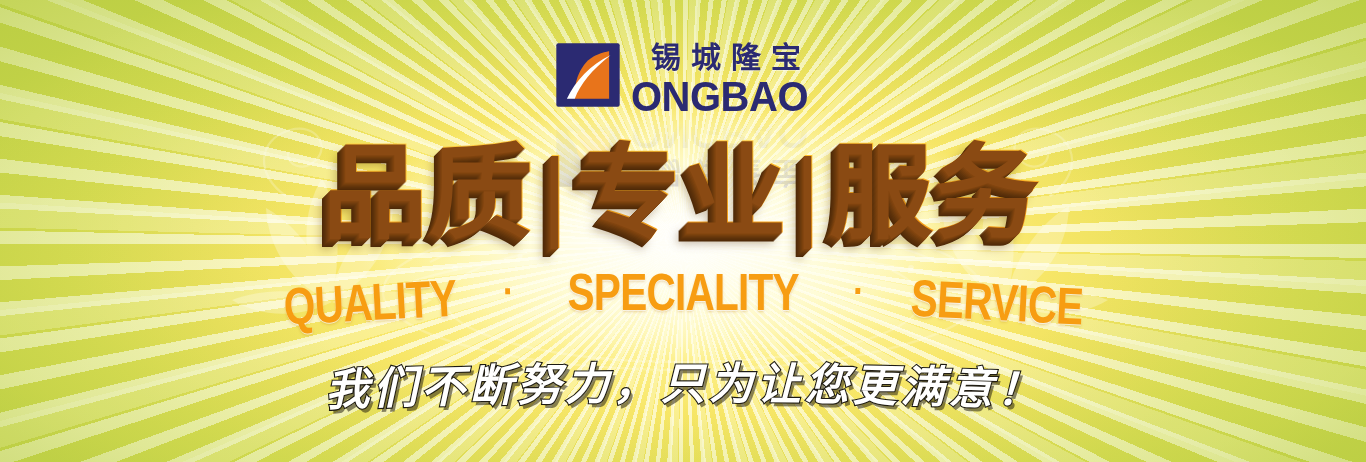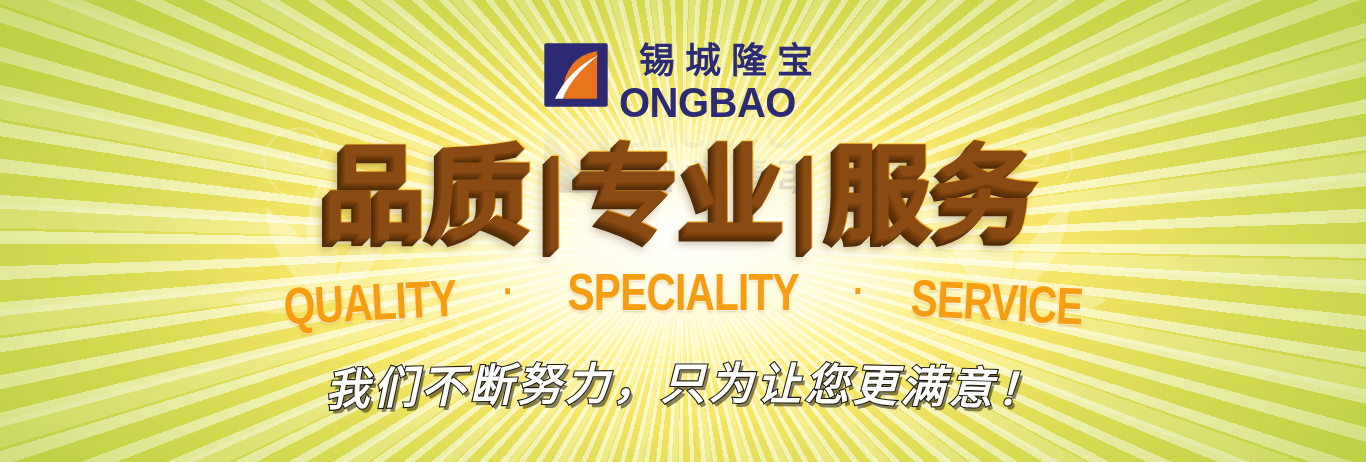--- a/index.html
+++ b/index.html
@@ -74,21 +74,21 @@
   
   .logo-row{
     position:absolute; left:0; right:0; top:42px;
     display:flex; align-items:flex-start; justify-content:center;
   }
   .logo-lockup{display:flex; align-items:flex-start; gap:10px;}
   .logo-mark{width:66px; height:66px; flex:0 0 auto; display:block;}
   .logo-text{display:flex; flex-direction:column; line-height:1;}
   .logo-cn{
     font-family:"DejaVu Sans","Liberation Sans",sans-serif;
-    font-size:36px; font-weight:700; color:#2b2a72;
+    font-size:30px; font-weight:700; color:#2b2a72;
     letter-spacing:10px; margin:1px 0 0 20px;
     text-shadow:0 1px 0 rgba(255,255,255,.45);
   }
   .logo-en{
     font-family:"Liberation Sans","DejaVu Sans",sans-serif;
     font-size:40px; font-weight:700; color:#2b2a72;
     letter-spacing:-0.5px; margin-top:2px;
     transform:scaleY(1.06); transform-origin:left top;
   }
   

